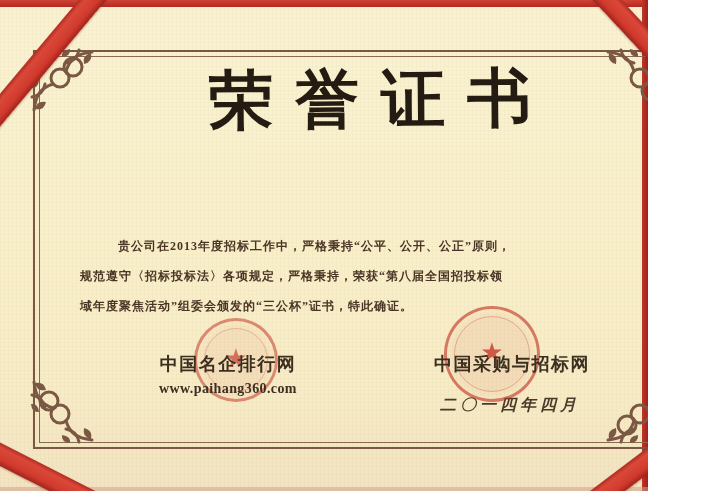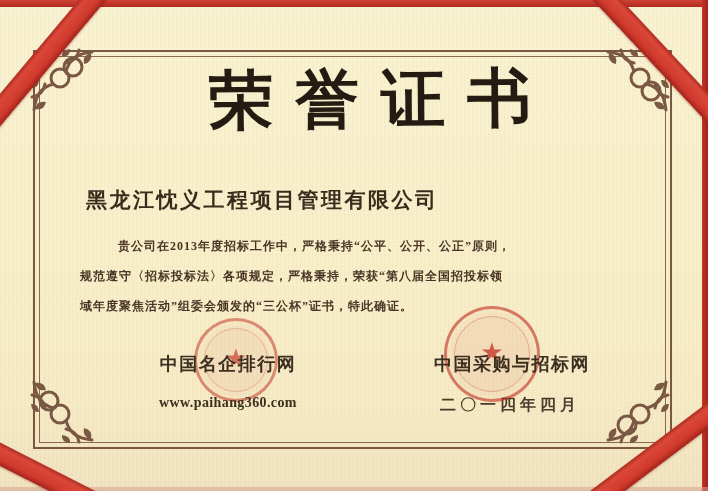--- a/index.html
+++ b/index.html
@@ -1,17 +1,17 @@
 <!DOCTYPE html>
 <html><head>
 <meta charset="utf-8">
 <style>
   html,body{margin:0;padding:0;}
   .page{
-    position:relative;width:708px;height:491px;overflow:hidden;
+    position:relative;width:648px;height:491px;overflow:hidden;
     font-family:"Liberation Serif","DejaVu Serif",serif;
     background:
       repeating-linear-gradient(90deg, rgba(185,155,95,0.05) 0 1px, transparent 1px 4px),
       repeating-linear-gradient(0deg, rgba(185,155,95,0.04) 0 1px, transparent 1px 4px),
       linear-gradient(180deg,#f9f2d2 0%,#f8efca 55%,#f6ebc6 82%,#f2e3c2 100%);
   }
   
   .edge-top{position:absolute;left:0;top:0;width:708px;height:7px;
     background:linear-gradient(180deg,#d04335,#b12a20);}
   .edge-right{position:absolute;right:0;top:0;width:6px;height:491px;
@@ -41,25 +41,25 @@
     text-indent:22px;transform:rotate(-0.5deg);}
   .recipient{position:absolute;left:86px;top:186px;
     font-size:21px;font-weight:bold;color:#3a2b1c;letter-spacing:2.5px;}
   .bodytext{position:absolute;left:80px;top:231px;width:560px;
     font-size:12px;font-weight:bold;color:#4a3425;line-height:30px;letter-spacing:1px;}
   .bodytext .line{white-space:nowrap;}
   .bodytext .line.indent{padding-left:38px;}
   
   .issuer{position:absolute;text-align:center;color:#3c2f20;}
   .issuer .org{font-size:18px;font-weight:bold;letter-spacing:1.5px;position:relative;z-index:3;}
-  .issuer .url{font-size:14px;font-weight:bold;letter-spacing:0.4px;margin-top:19px;position:relative;z-index:3;}
+  .issuer .url{font-size:14px;font-weight:bold;letter-spacing:0.4px;margin-top:5px;position:relative;z-index:3;}
   .issuer.left{left:128px;top:352px;width:200px;}
   .issuer.right{left:385px;top:352px;width:205px;text-align:right;}
   .date{position:absolute;left:420px;top:395px;width:180px;text-align:center;
-    font-size:16px;font-weight:bold;color:#4a3a2a;letter-spacing:4px;}
+    font-size:16px;font-weight:bold;color:#4a3a2a;letter-spacing:4px;font-style:italic;}
   
   .stamp{position:absolute;border-radius:50%;z-index:2;
     border:3px solid rgba(193,46,33,0.60);
     background:radial-gradient(circle, rgba(210,80,60,0.10) 55%, rgba(210,80,60,0.02) 72%);}
   .stamp::before{content:"";position:absolute;inset:7px;border-radius:50%;
     border:1px solid rgba(193,46,33,0.30);}
   .stamp .star{position:absolute;left:50%;top:50%;transform:translate(-50%,-54%);
     color:rgba(193,46,33,0.75);font-size:26px;line-height:1;}
   .stamp.left{left:194px;top:318px;width:78px;height:78px;opacity:0.85;}
   .stamp.right{left:444px;top:306px;width:90px;height:90px;}
@@ -137,21 +137,20 @@
     <g fill="#7b5843">
       <path d="M9,65 q9,2 11,-7 q-9,-2 -11,7z"></path>
         <path d="M65,9 q2,9 -7,11 q-2,-9 7,-11z"></path>
       <path d="M5,44 q7,1 8,-8 q-7,-1 -8,8z"></path>
         <path d="M44,5 q1,7 -8,8 q-1,-7 8,-8z"></path>
     </g>
   </svg>
 
   <div class="title">荣誉证书</div>
 
-  <div class="recipient">黑龙江忱义工程项目管理有限公司</div>
 
   <div class="bodytext">
     <div class="line indent">贵公司在2013年度招标工作中，严格秉持“公平、公开、公正”原则，</div>
     <div class="line">规范遵守〈招标投标法〉各项规定，严格秉持，荣获“第八届全国招投标领</div>
     <div class="line">域年度聚焦活动”组委会颁发的“三公杯”证书，特此确证。</div>
   </div>
 
   <div class="stamp left">
     <span class="star">★</span>
   </div>

